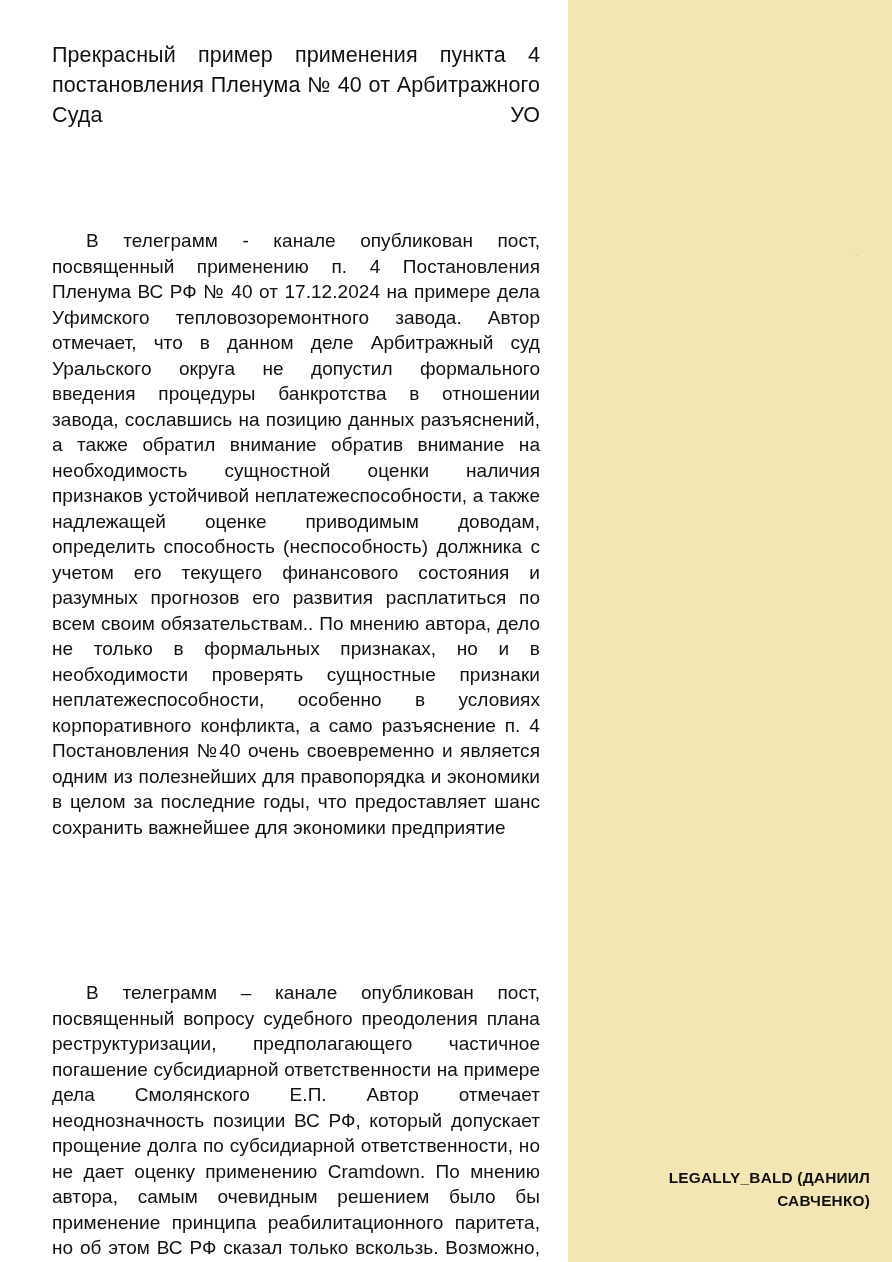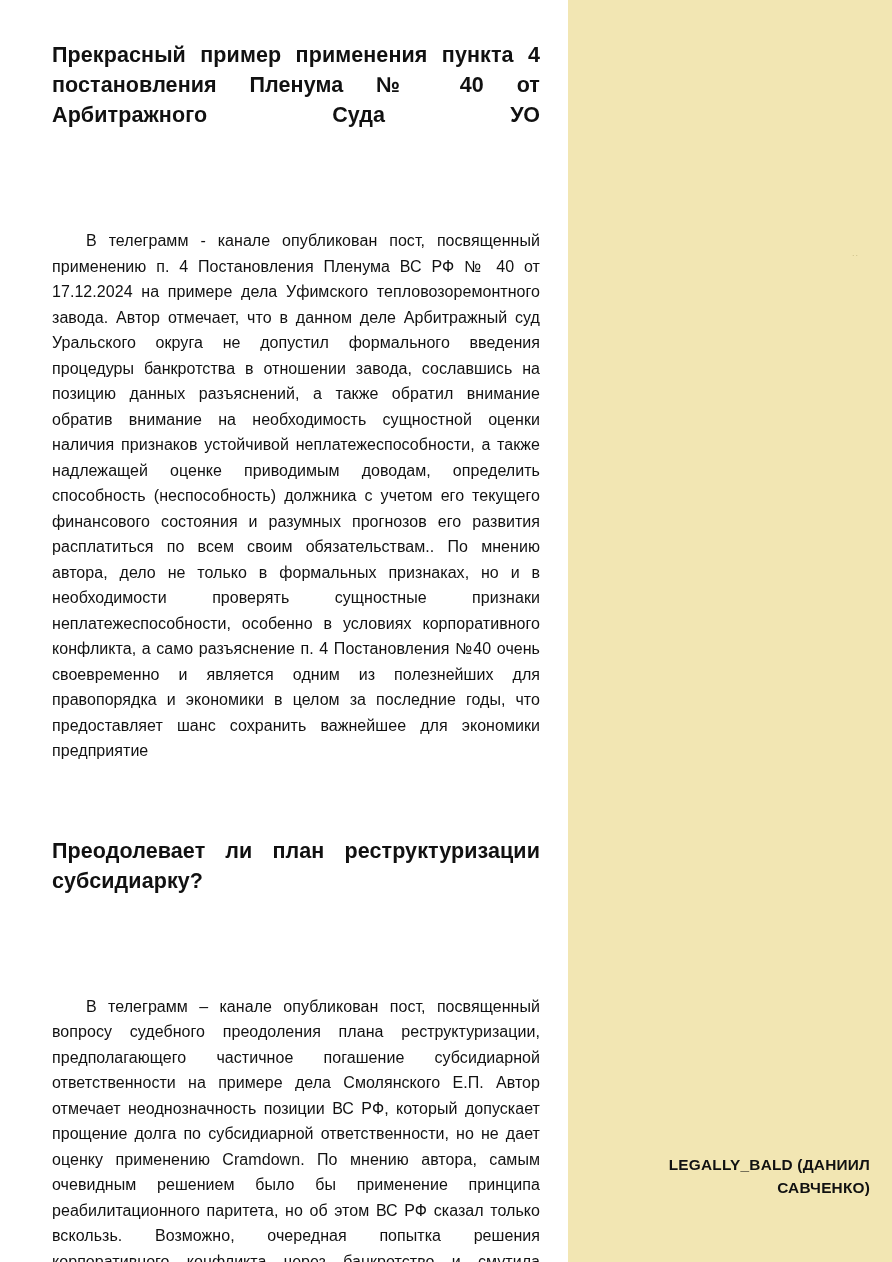--- a/index.html
+++ b/index.html
@@ -35,36 +35,36 @@
     box-sizing: border-box;
     position: relative;
     padding: 0 22px;
   }
   .article {
     margin-bottom: 0;
   }
   h1.article-title {
     font-size: 21.5px;
     line-height: 30px;
-    font-weight: bold;
+    font-weight: normal;
     margin: 0;
     padding: 0;
     text-align: justify;
     text-justify: inter-word;
     letter-spacing: 0.1px;
     color: #111111;
   }
   h1.article-title::after {
     content: "";
     display: inline-block;
     width: 100%;
     height: 0;
   }
   .article-body {
-    font-size: 16px;
+    font-size: 19px;
     line-height: 25.5px;
     text-align: justify;
     text-justify: inter-word;
     color: #111111;
     margin: 0;
     letter-spacing: 0.05px;
   }
   .article-body .indent {
     display: inline-block;
     width: 34px;
@@ -81,21 +81,21 @@
     font-size: 15.4px;
     line-height: 23px;
     letter-spacing: 0.2px;
     color: #111111;
   }
   .side-label-top {
     top: 588px;
     width: 260px;
   }
   .side-label-bottom {
-    bottom: 63px;
+    bottom: 50px;
     width: 260px;
   }
   .tiny-mark {
     position: absolute;
     top: 248px;
     right: 33px;
     font-size: 9px;
     color: #cbbd87;
     letter-spacing: 1px;
   }
@@ -109,21 +109,20 @@
 
     <div class="article">
       <h1 class="article-title">Прекрасный пример применения пункта 4 постановления Пленума № 40 от Арбитражного Суда УО</h1>
       <div class="gap-after-title-1"></div>
       <p class="article-body"><span class="indent"></span><span>В телеграмм - канале опубликован пост, посвященный применению п. 4 Постановления Пленума ВС РФ № 40 от 17.12.2024 на примере дела Уфимского тепловозоремонтного завода. Автор отмечает, что в данном деле Арбитражный суд Уральского округа не допустил формального введения процедуры банкротства в отношении завода, сославшись на позицию данных разъяснений, а также обратил внимание обратив внимание на необходимость сущностной оценки наличия признаков устойчивой неплатежеспособности, а также надлежащей оценке приводимым доводам, определить способность (неспособность) должника с учетом его текущего финансового состояния и разумных прогнозов его развития расплатиться по всем своим обязательствам.. По мнению автора, дело не только в формальных признаках, но и в необходимости проверять сущностные признаки неплатежеспособности, особенно в условиях корпоративного конфликта, а само разъяснение п. 4 Постановления №40 очень своевременно и является одним из полезнейших для правопорядка и экономики в целом за последние годы, что предоставляет шанс сохранить важнейшее для экономики предприятие</span></p>
     </div>
 
     <div class="gap-after-body-1"></div>
 
     <div class="article">
-      <h1 class="article-title">Преодолевает ли план реструктуризации субсидиарку?</h1>
       <div class="gap-after-title-2"></div>
       <p class="article-body"><span class="indent"></span><span>В телеграмм – канале опубликован пост, посвященный вопросу судебного преодоления плана реструктуризации, предполагающего частичное погашение субсидиарной ответственности на примере дела Смолянского Е.П. Автор отмечает неоднозначность позиции ВС РФ, который допускает прощение долга по субсидиарной ответственности, но не дает оценку применению Cramdown. По мнению автора, самым очевидным решением было бы применение принципа реабилитационного паритета, но об этом ВС РФ сказал только вскользь. Возможно, очередная попытка решения корпоративного конфликта через банкротство и смутила коллегию.</span></p>
     </div>
 
   </div>
 
   <div class="side-col">
     <div class="tiny-mark">..</div>
     <div class="side-label side-label-bottom">LEGALLY_BALD (ДАНИИЛ САВЧЕНКО)</div>
   </div>

